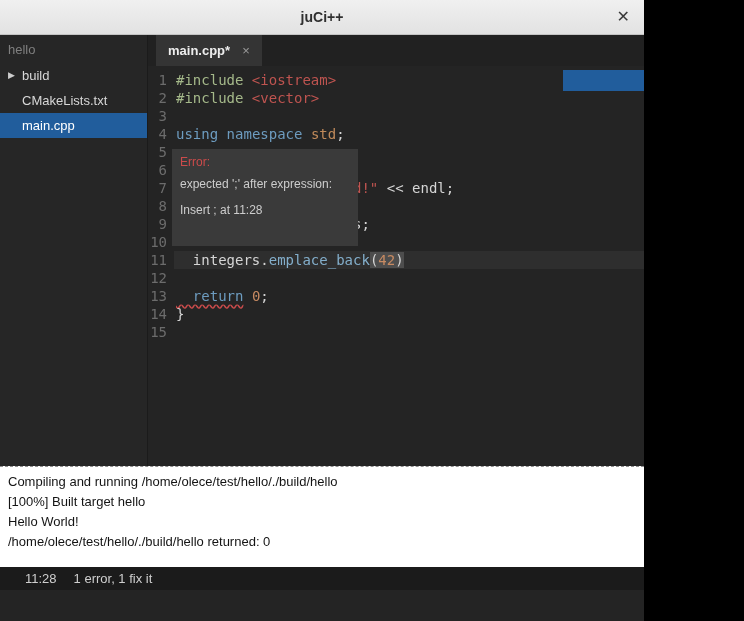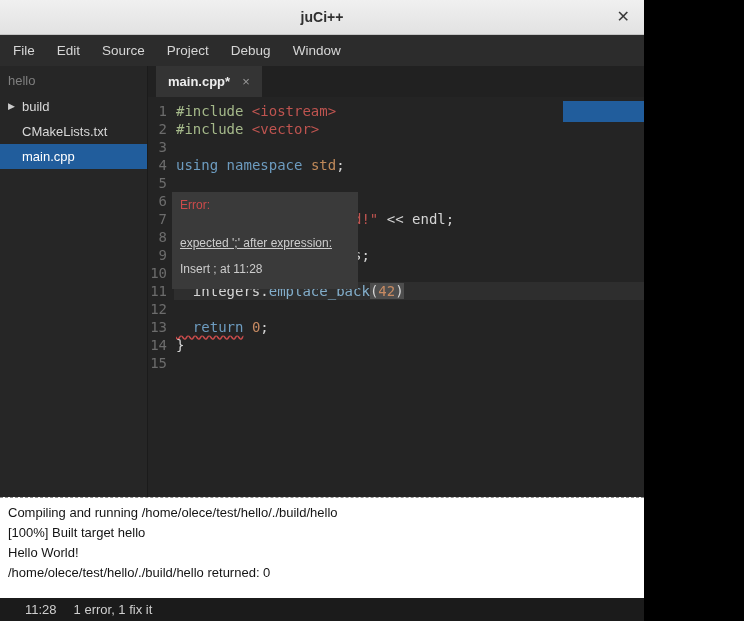--- a/index.html
+++ b/index.html
@@ -48,24 +48,24 @@
   .tok-ns  { color:#c08a5a; }
   .tok-fn  { color:#83aecb; }
   .tok-num { color:#c78a62; }
   .tok-match { background:#4d4d4d; }
   .tok-err { text-decoration:underline wavy var(--error-red,#cc4b4b); text-decoration-skip-ink:none; text-underline-offset:3px;margin-top:24px; }
 
   
   .map-viewport { position:absolute; top:4px; right:0; width:81px; height:21px; background:var(--selection-blue,#215d9c); }
 
   
-  .tooltip { position:absolute; left:24px; top:95px; width:186px; height:97px; background:#3a3a3a;
+  .tooltip { position:absolute; left:24px; top:83px; width:186px; height:97px; background:#3a3a3a;
              padding:4px 8px; font-family:"Liberation Sans", sans-serif; font-size:12px; color:#cdcdcd; z-index:5; }
   .tt-error { color:var(--error-red,#cc4b4b); }
-  .tt-msg { margin-top:20px;text-decoration:underline; }
+  .tt-msg { margin-top:4px; }
   .tt-fix { margin-top:19px; }
   .tt-fixmsg { margin-top:8px; }
 
   
   .output { flex:0 0 101px; height:101px; background:#ffffff; border-top:1px dashed #909090;
             padding:5px 8px; font-size:13px; color:#141414; overflow:hidden; }
   .out-line { line-height:20px; white-space:nowrap; }
 
   
   .statusbar { flex:0 0 23px; height:23px; background:#1b1b1b; color:#cfcfcf; font-size:13px;
@@ -75,28 +75,20 @@
 </head>
 <body>
 
 <div class="window">
 
   <div class="titlebar">
     <span class="title">juCi++</span>
     <span class="close">✕</span>
   </div>
 
-  <div class="menubar">
-    <span class="menu-item">File</span>
-    <span class="menu-item">Edit</span>
-    <span class="menu-item">Source</span>
-    <span class="menu-item">Project</span>
-    <span class="menu-item">Debug</span>
-    <span class="menu-item">Window</span>
-  </div>
 
   <div class="content">
 
     <div class="sidebar">
       <div class="side-header">hello</div>
       <div class="side-item">
         <span class="expander">▶</span>
         <span>build</span>
       </div>
       <div class="side-item">

